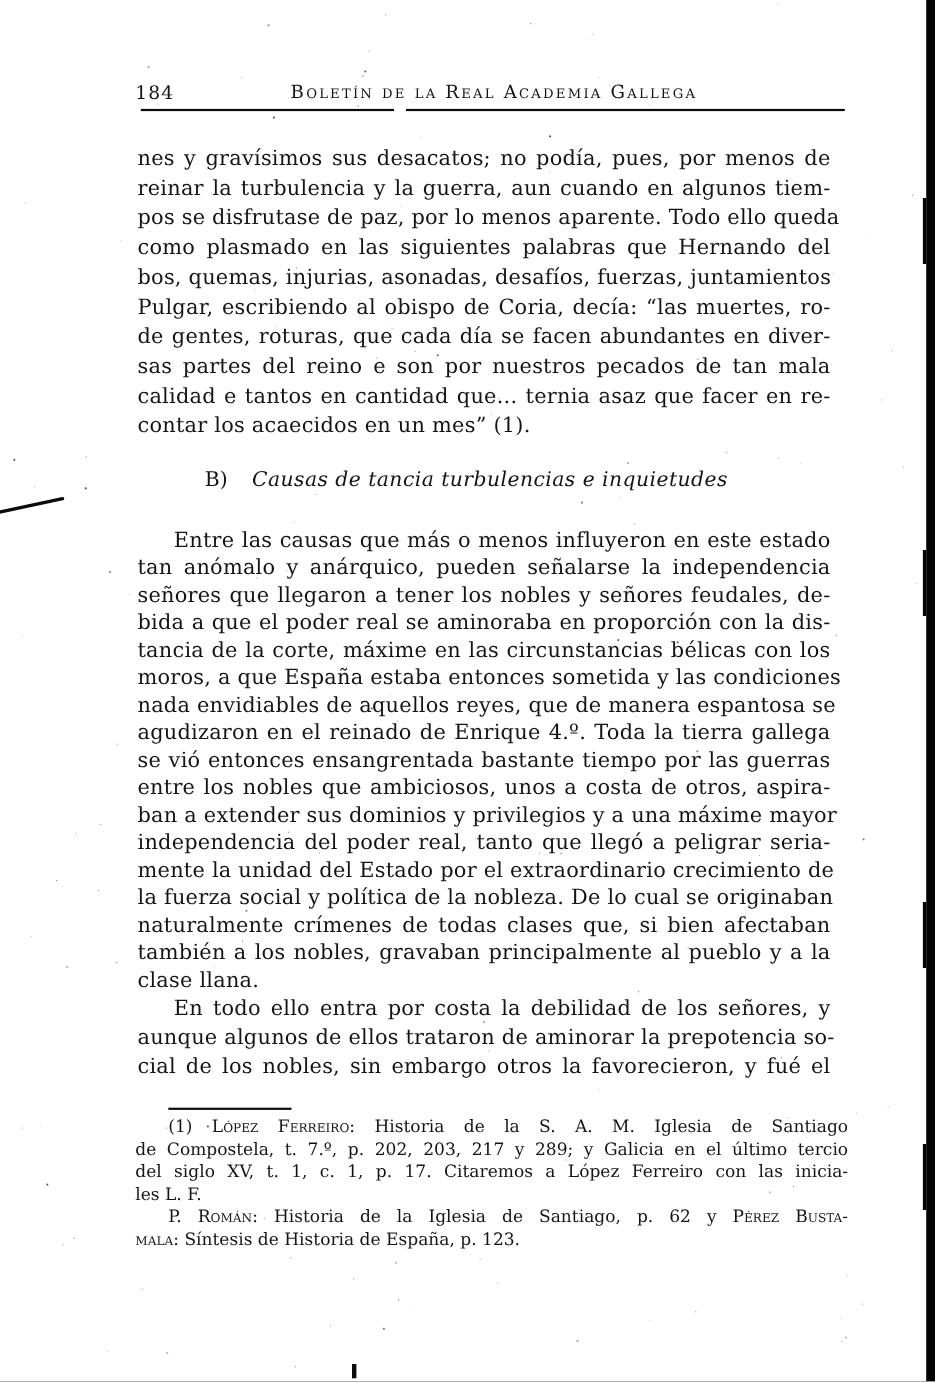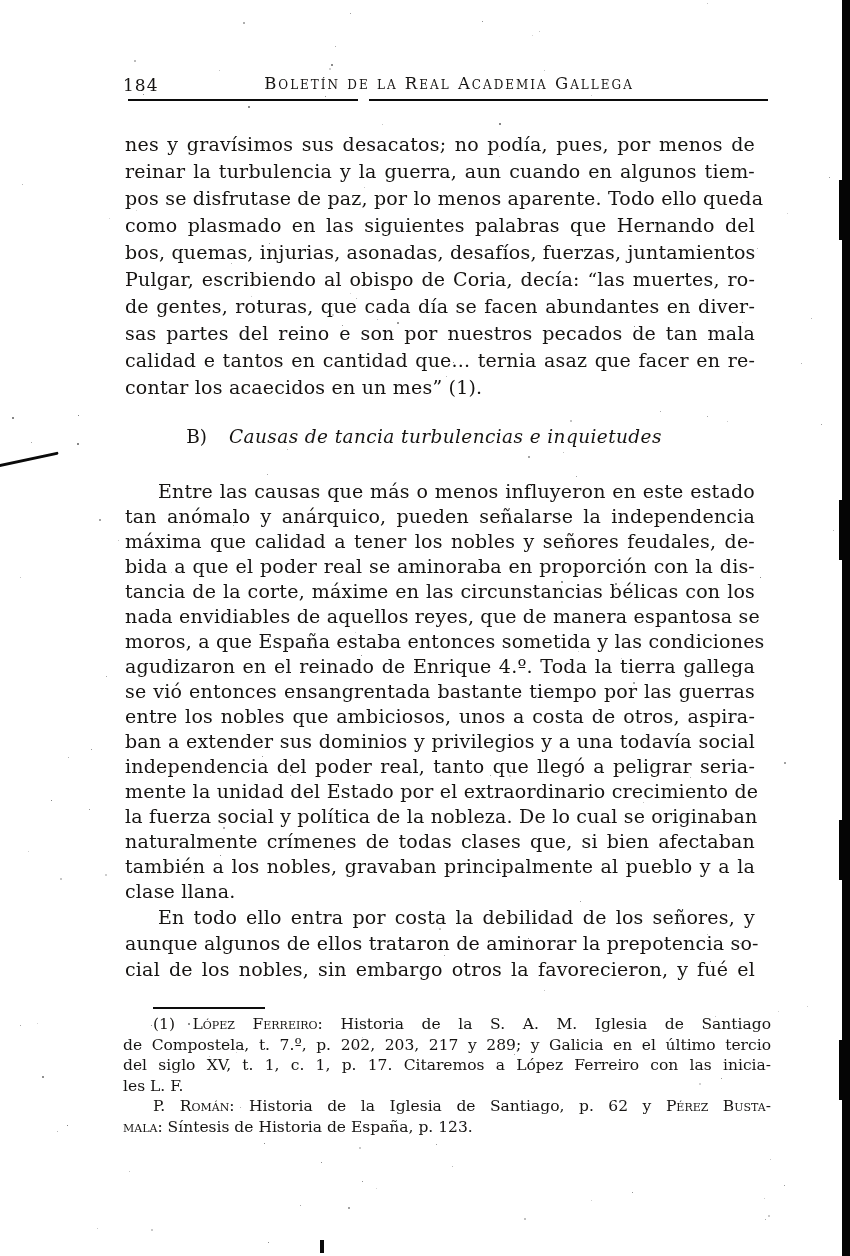--- a/index.html
+++ b/index.html
@@ -88,29 +88,29 @@
         <div class="line">bos, quemas, injurias, asonadas, desafíos, fuerzas, juntamientos</div>
         <div class="line">Pulgar, escribiendo al obispo de Coria, decía: “las muertes, ro-</div>
         <div class="line">de gentes, roturas, que cada día se facen abundantes en diver-</div>
         <div class="line">sas partes del reino e son por nuestros pecados de tan mala</div>
         <div class="line">calidad e tantos en cantidad que... ternia asaz que facer en re-</div>
         <div class="line noflush">contar los acaecidos en un mes” (1).</div>
       </div>
       <div class="para para-1 indent">
         <div class="line">Entre las causas que más o menos influyeron en este estado</div>
         <div class="line">tan anómalo y anárquico, pueden señalarse la independencia</div>
-        <div class="line">máxima que calidad a tener los nobles y señores feudales, de-</div>
+        <div class="line">señores que llegaron a tener los nobles y señores feudales, de-</div>
         <div class="line">bida a que el poder real se aminoraba en proporción con la dis-</div>
         <div class="line">tancia de la corte, máxime en las circunstancias bélicas con los</div>
+        <div class="line">moros, a que España estaba entonces sometida y las condiciones</div>
         <div class="line">nada envidiables de aquellos reyes, que de manera espantosa se</div>
-        <div class="line">moros, a que España estaba entonces sometida y las condiciones</div>
         <div class="line">agudizaron en el reinado de Enrique 4.º. Toda la tierra gallega</div>
         <div class="line">se vió entonces ensangrentada bastante tiempo por las guerras</div>
         <div class="line">entre los nobles que ambiciosos, unos a costa de otros, aspira-</div>
-        <div class="line">ban a extender sus dominios y privilegios y a una todavía social</div>
+        <div class="line">ban a extender sus dominios y privilegios y a una máxime mayor</div>
         <div class="line">independencia del poder real, tanto que llegó a peligrar seria-</div>
         <div class="line">mente la unidad del Estado por el extraordinario crecimiento de</div>
         <div class="line">la fuerza social y política de la nobleza. De lo cual se originaban</div>
         <div class="line">naturalmente crímenes de todas clases que, si bien afectaban</div>
         <div class="line">también a los nobles, gravaban principalmente al pueblo y a la</div>
         <div class="line noflush">clase llana.</div>
       </div>
       <div class="para para-2 indent">
         <div class="line">En todo ello entra por costa la debilidad de los señores, y</div>
         <div class="line">aunque algunos de ellos trataron de aminorar la prepotencia so-</div>

